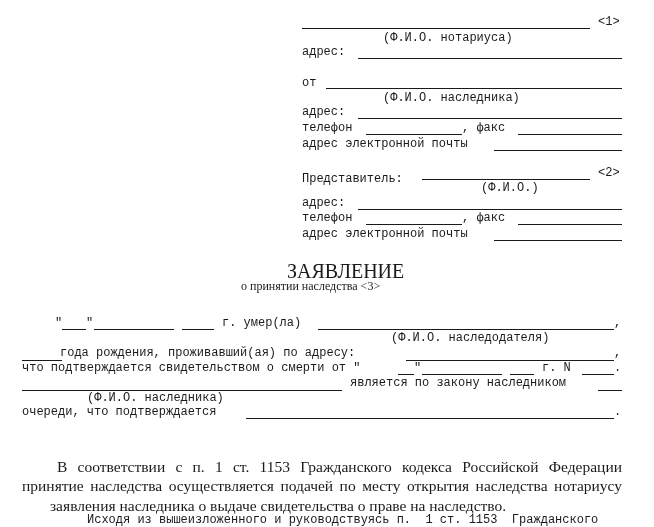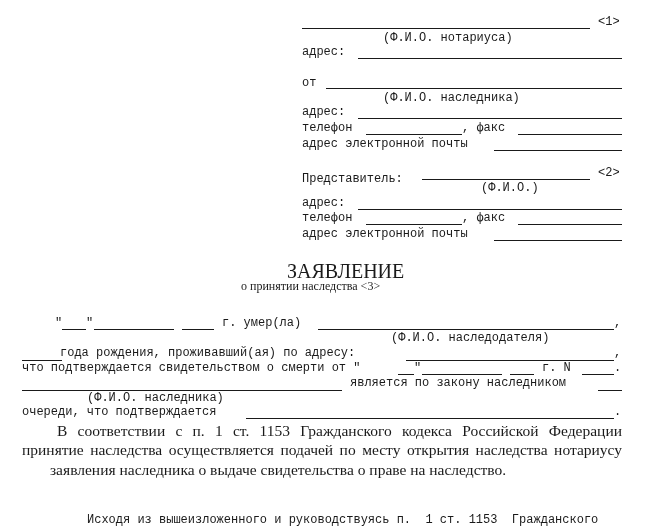--- a/index.html
+++ b/index.html
@@ -81,18 +81,18 @@
 <div class="ln" style="left:22px; top:390px; width:320px;"></div>
 <div class="mono" style="left:350px; top:376px;">является по закону наследником</div>
 <div class="ln" style="left:598px; top:390px; width:24px;"></div>
 <div class="mono" style="left:87px; top:391px;">(Ф.И.О. наследника)</div>
 
 <div class="mono" style="left:22px; top:405px;">очереди, что подтверждается</div>
 <div class="ln" style="left:246px; top:418px; width:368px;"></div>
 <div class="mono" style="left:614px; top:405px;">.</div>
 
 <div class="just" style="top:421px;">
-  <span style="padding-left:35px;">В соответствии с п. 1 ст. 1153 Гражданского кодекса Российской Федерации</span>
+  <span style="padding-left:35px;margin-top:36px;">В соответствии с п. 1 ст. 1153 Гражданского кодекса Российской Федерации</span>
   <span>принятие наследства осуществляется подачей по месту открытия наследства нотариусу</span>
   <span style="text-align:left; text-align-last:left;margin-left:28px;">заявления наследника о выдаче свидетельства о праве на наследство.</span>
 </div>
 
 <div class="mono" style="left:54px; top:513px;margin-left:33px;">Исходя из вышеизложенного и руководствуясь п.  1 ст. 1153  Гражданского</div>
 
 </body></html>

